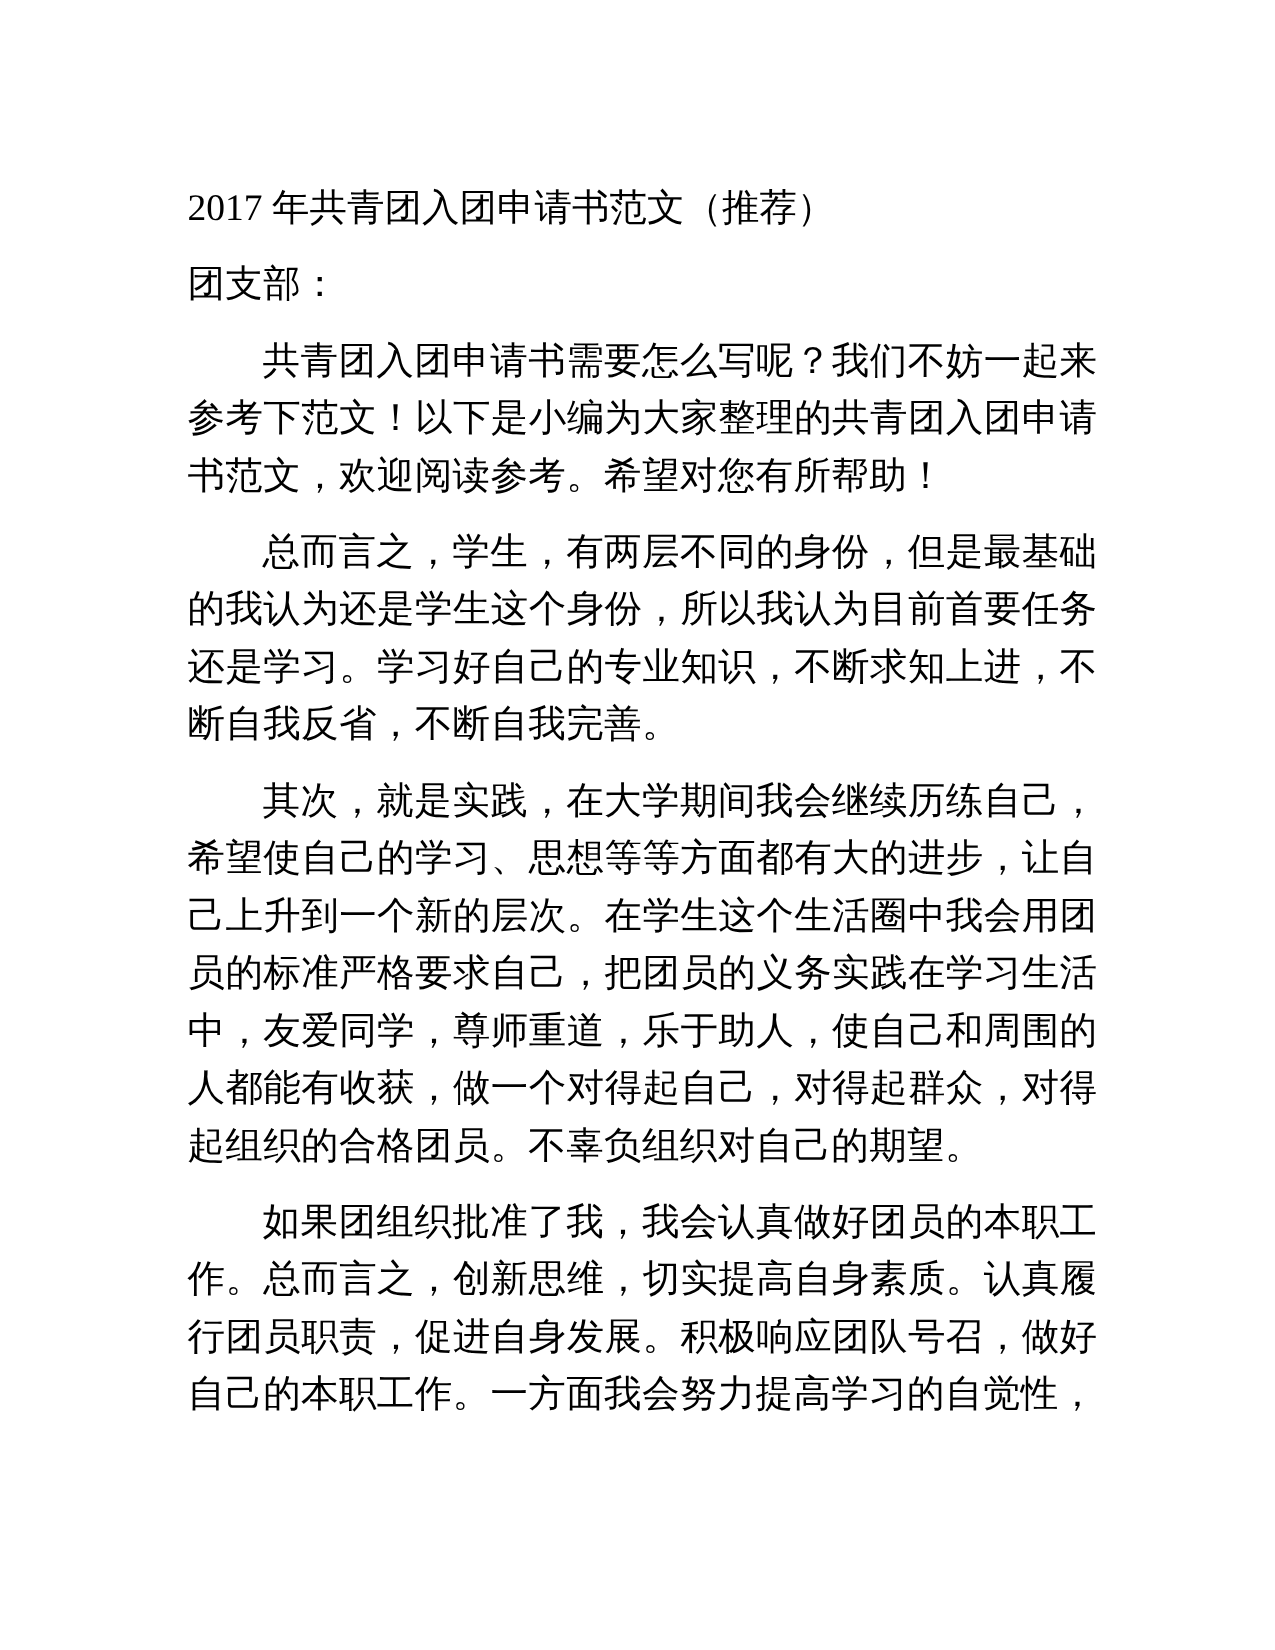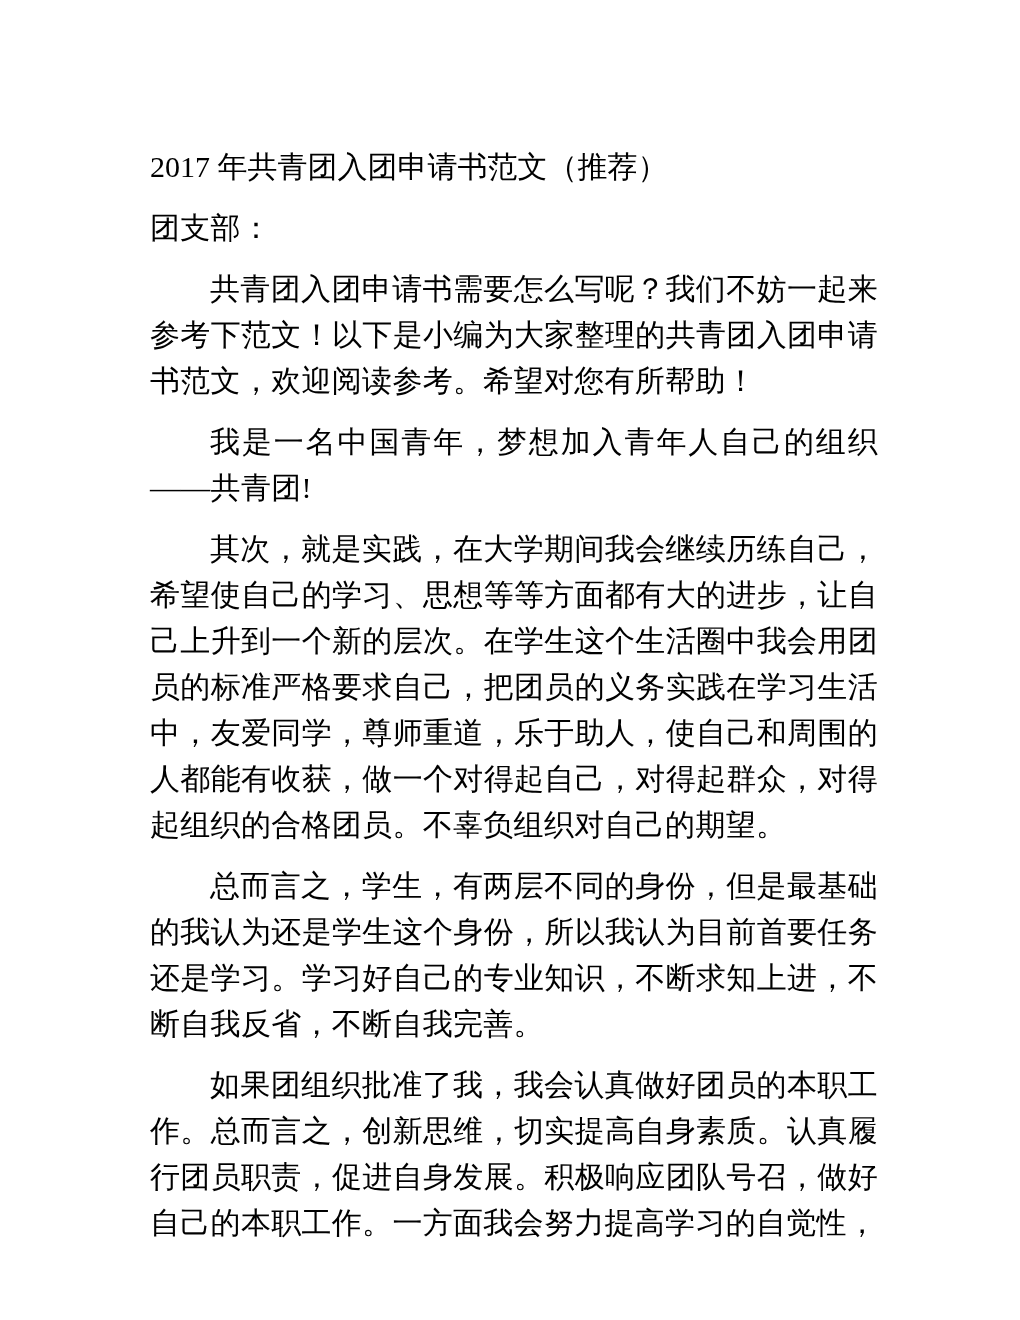--- a/index.html
+++ b/index.html
@@ -47,20 +47,19 @@
 </head>
 <body>
 
 <div class="page">
   <h1 class="doc-title">2017 年共青团入团申请书范文（推荐）</h1>
 
   <p class="para">团支部：</p>
 
   <p class="para indent">共青团入团申请书需要怎么写呢？我们不妨一起来参考下范文！以下是小编为大家整理的共青团入团申请书范文，欢迎阅读参考。希望对您有所帮助！</p>
 
-  <p class="para indent">我是一名中国青年，梦想加入青年人自己的组织——共青团!</p>
+
+  <p class="para indent">总而言之，学生，有两层不同的身份，但是最基础的我认为还是学生这个身份，所以我认为目前首要任务还是学习。学习好自己的专业知识，不断求知上进，不断自我反省，不断自我完善。</p>
 
   <p class="para indent">其次，就是实践，在大学期间我会继续历练自己，希望使自己的学习、思想等等方面都有大的进步，让自己上升到一个新的层次。在学生这个生活圈中我会用团员的标准严格要求自己，把团员的义务实践在学习生活中，友爱同学，尊师重道，乐于助人，使自己和周围的人都能有收获，做一个对得起自己，对得起群众，对得起组织的合格团员。不辜负组织对自己的期望。</p>
-
-  <p class="para indent">总而言之，学生，有两层不同的身份，但是最基础的我认为还是学生这个身份，所以我认为目前首要任务还是学习。学习好自己的专业知识，不断求知上进，不断自我反省，不断自我完善。</p>
 
   <p class="para indent">如果团组织批准了我，我会认真做好团员的本职工作。总而言之，创新思维，切实提高自身素质。认真履行团员职责，促进自身发展。积极响应团队号召，做好自己的本职工作。一方面我会努力提高学习的自觉性，</p>
 </div>
 
 </body></html>

